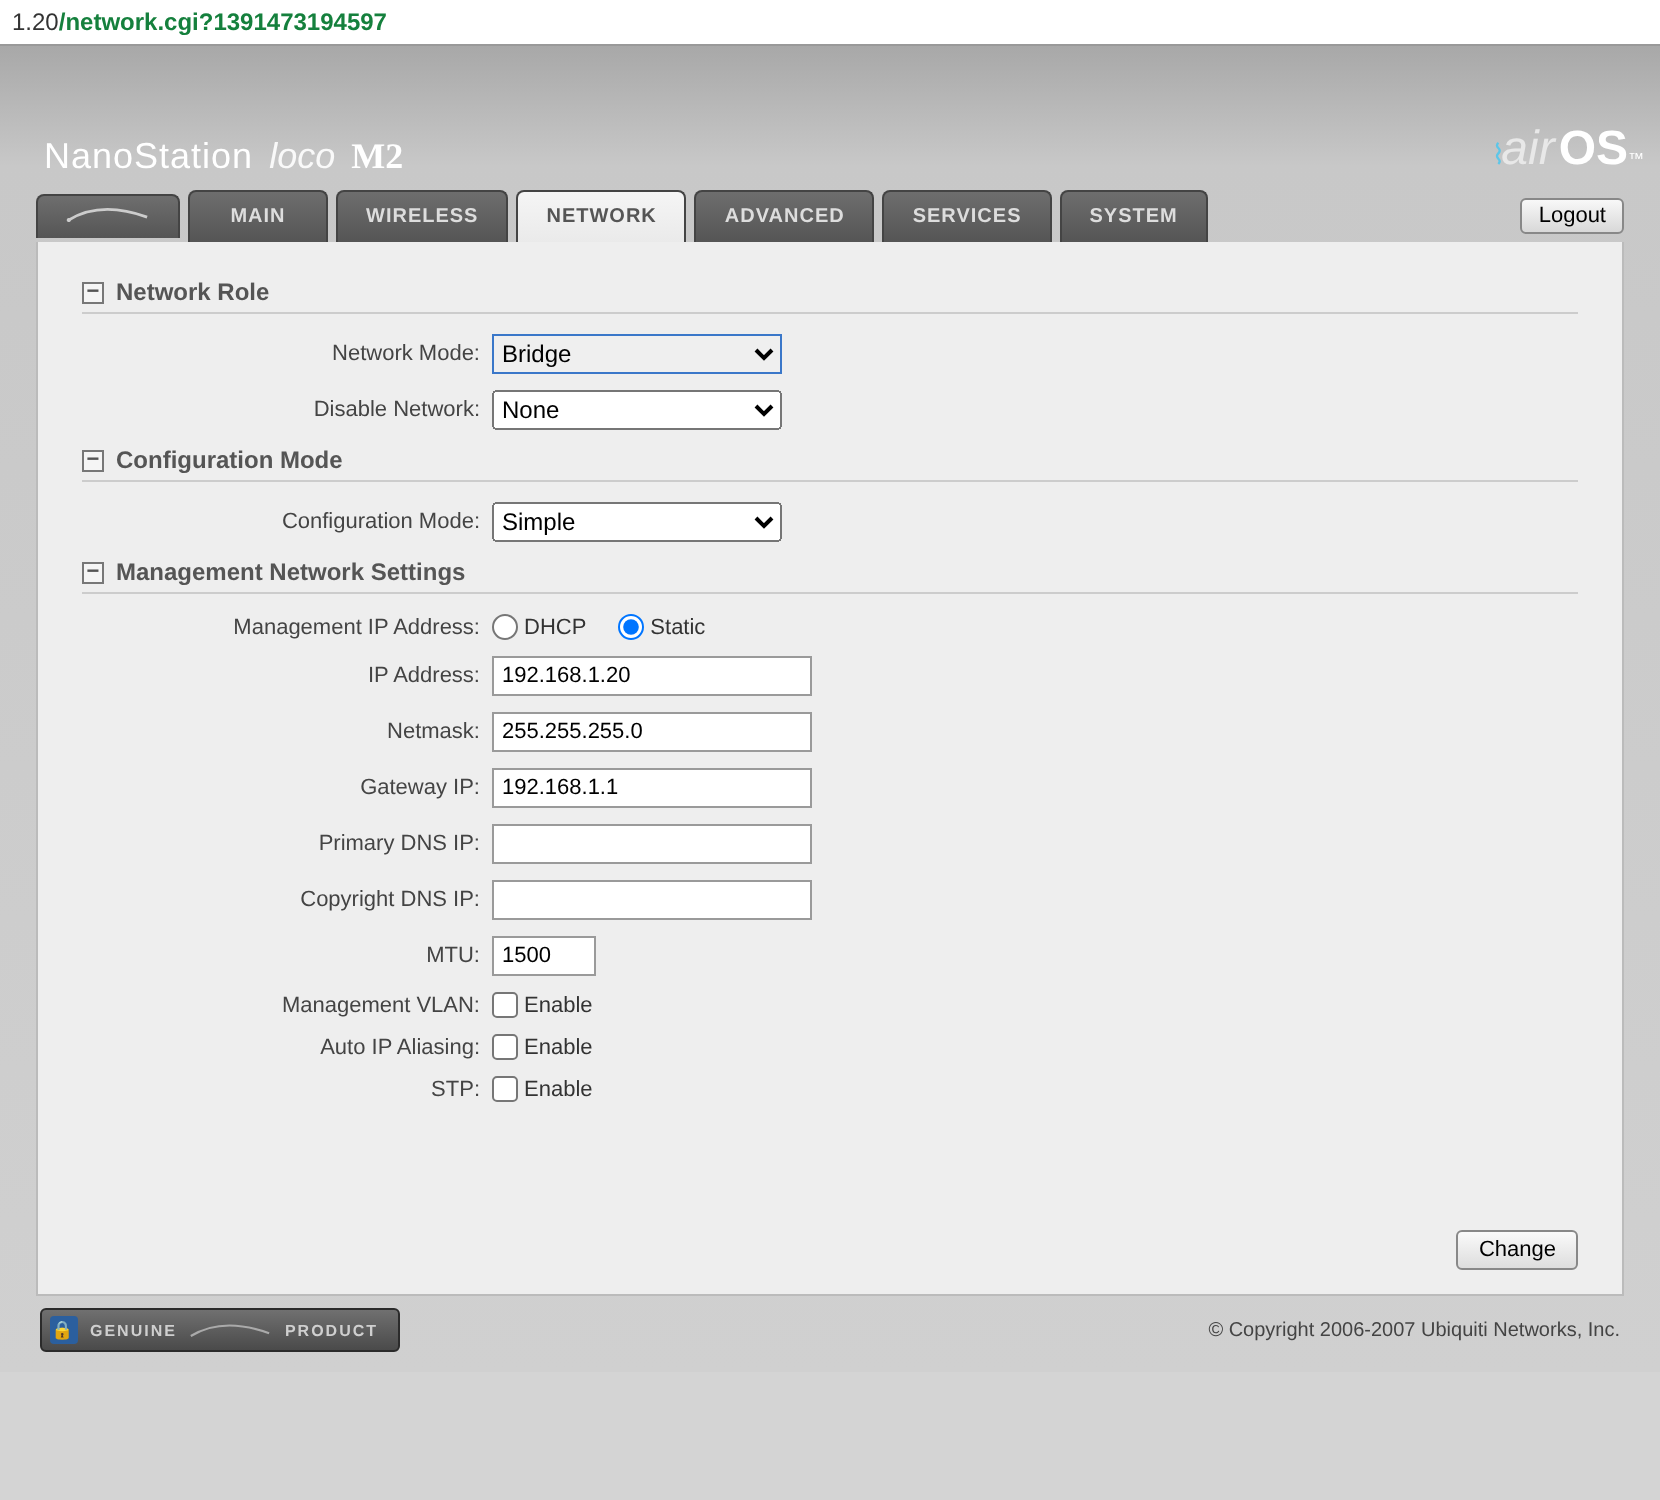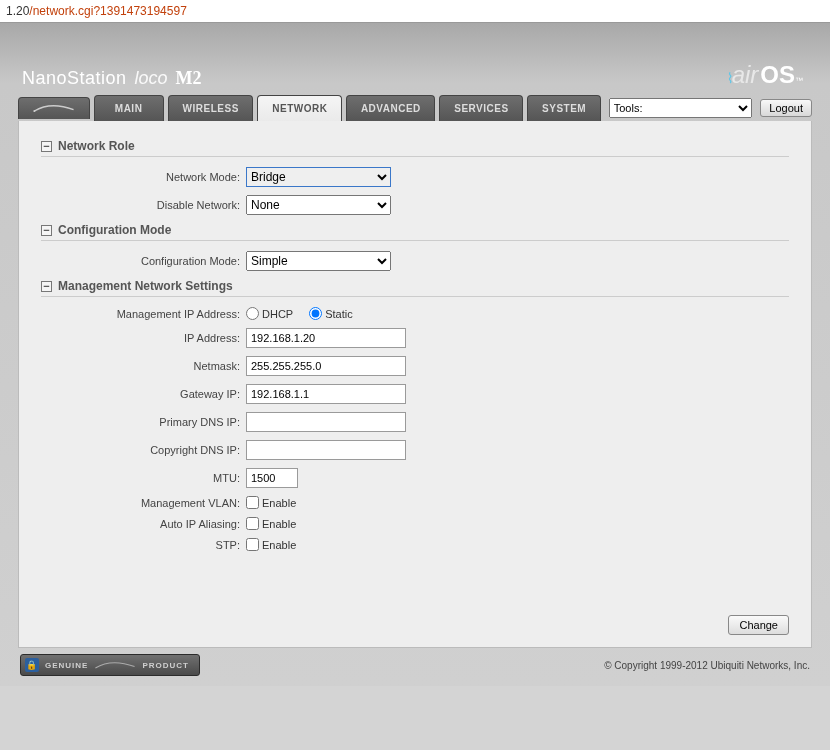--- a/index.html
+++ b/index.html
@@ -1,21 +1,21 @@
 <!DOCTYPE html>
 <html><head>
 <meta charset="utf-8">
 <style>
 * { box-sizing: border-box; margin: 0; padding: 0; }
 body { font-family: Arial, Helvetica, sans-serif; font-size: 11px; background: #d4d4d4; }
 .browser-bar { background: #fff; padding: 4px 6px; border-bottom: 1px solid #999; font-size: 12px; color: #333; }
-.url-grey { color: #c2410c; }
+.url-grey { color: #15803d; font-weight: bold; }
 .outer { width: 830px; background: linear-gradient(#a8a8a8, #c8c8c8 60px, #d0d0d0); padding: 0 0 10px 0; }
 .spacer-top { height: 38px; }
-.header { display: flex; justify-content: space-between; align-items: flex-end; padding: 0 27px 6px 22px; }
+.header { display: flex; justify-content: space-between; align-items: flex-end; padding: 0 8px 6px 22px; }
 .product-name { color: #fff; font-size: 18px; font-weight: 400; display: flex; align-items: baseline; gap: 4px; }
 .product-name .thin { font-weight: 300; letter-spacing: 0.5px; }
 .product-name .loco { font-style: italic; font-weight: 300; opacity: 0.9; margin-left: 4px; }
 .product-name .m2 { font-weight: 700; font-family: cursive, serif; margin-left: 4px; }
 .logo-os { color: #fff; font-size: 24px; font-weight: 400; display: flex; align-items: baseline; }
 .logo-os .air { font-style: italic; font-weight: 400; color: #e8e8e8; }
 .logo-os .os { font-weight: 700; margin-left: 2px; }
 .logo-os .tm { font-size: 8px; vertical-align: top; }
 .logo-os .signal { color: #5dc6e8; font-size: 14px; margin-right: -2px; vertical-align: super; }
 
@@ -84,23 +84,20 @@
           </svg>
       </span>
     </div>
     <div class="tab">MAIN</div>
     <div class="tab">WIRELESS</div>
     <div class="tab active">NETWORK</div>
     <div class="tab">ADVANCED</div>
     <div class="tab">SERVICES</div>
     <div class="tab">SYSTEM</div>
     <div class="tabs-spacer"></div>
-    <select class="tools-select">
-      <option>Tools:</option>
-    </select>
     <button class="logout-btn">Logout</button>
   </div>
 
   <div class="panel">
 
     <div class="section-head">
       <span class="collapse-box">−</span>
       <span>Network Role</span>
     </div>
     <div class="form-row">
@@ -217,15 +214,15 @@
     <span class="badge">
       <span class="badge-lock">🔒</span>
       <span>GENUINE</span>
       <span class="swoosh">
           <svg viewBox="0 0 60 12">
             <path d="M2 10 Q 25 -4 58 8" stroke="#aaa" stroke-width="1.5" fill="none"></path>
           </svg>
         </span>
       <span>PRODUCT</span>
     </span>
-    <span>© Copyright 1999-2012 Ubiquiti Networks, Inc.</span>
+    <span>© Copyright 2006-2007 Ubiquiti Networks, Inc.</span>
   </div>
 </div>
 
 </body></html>

